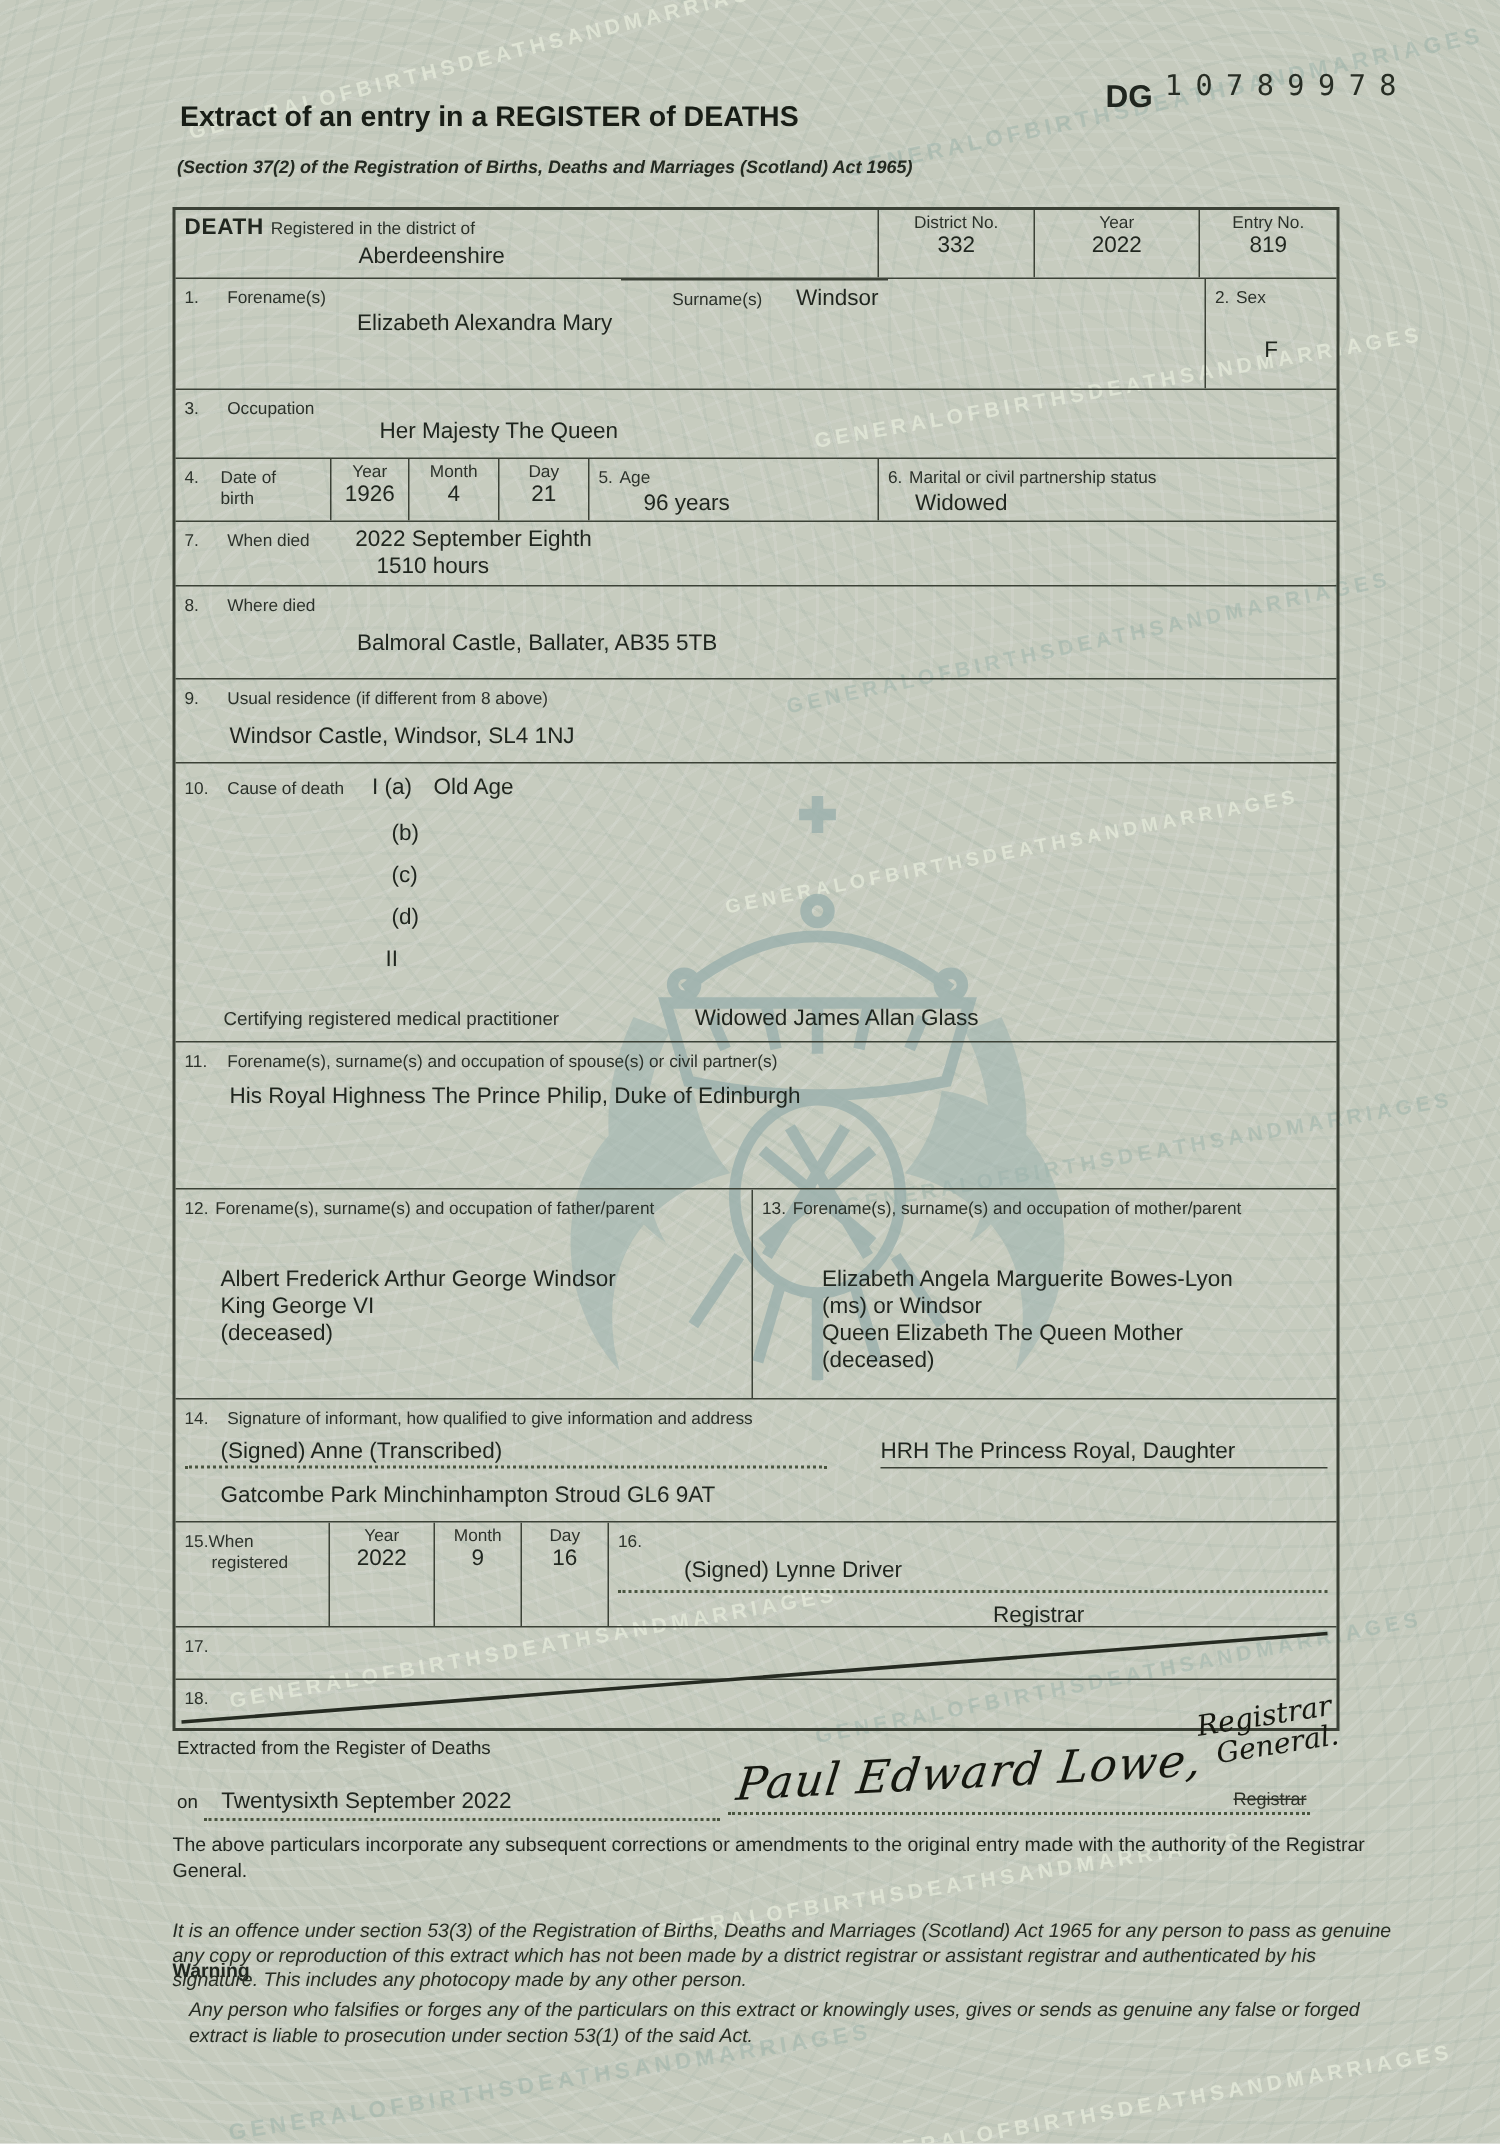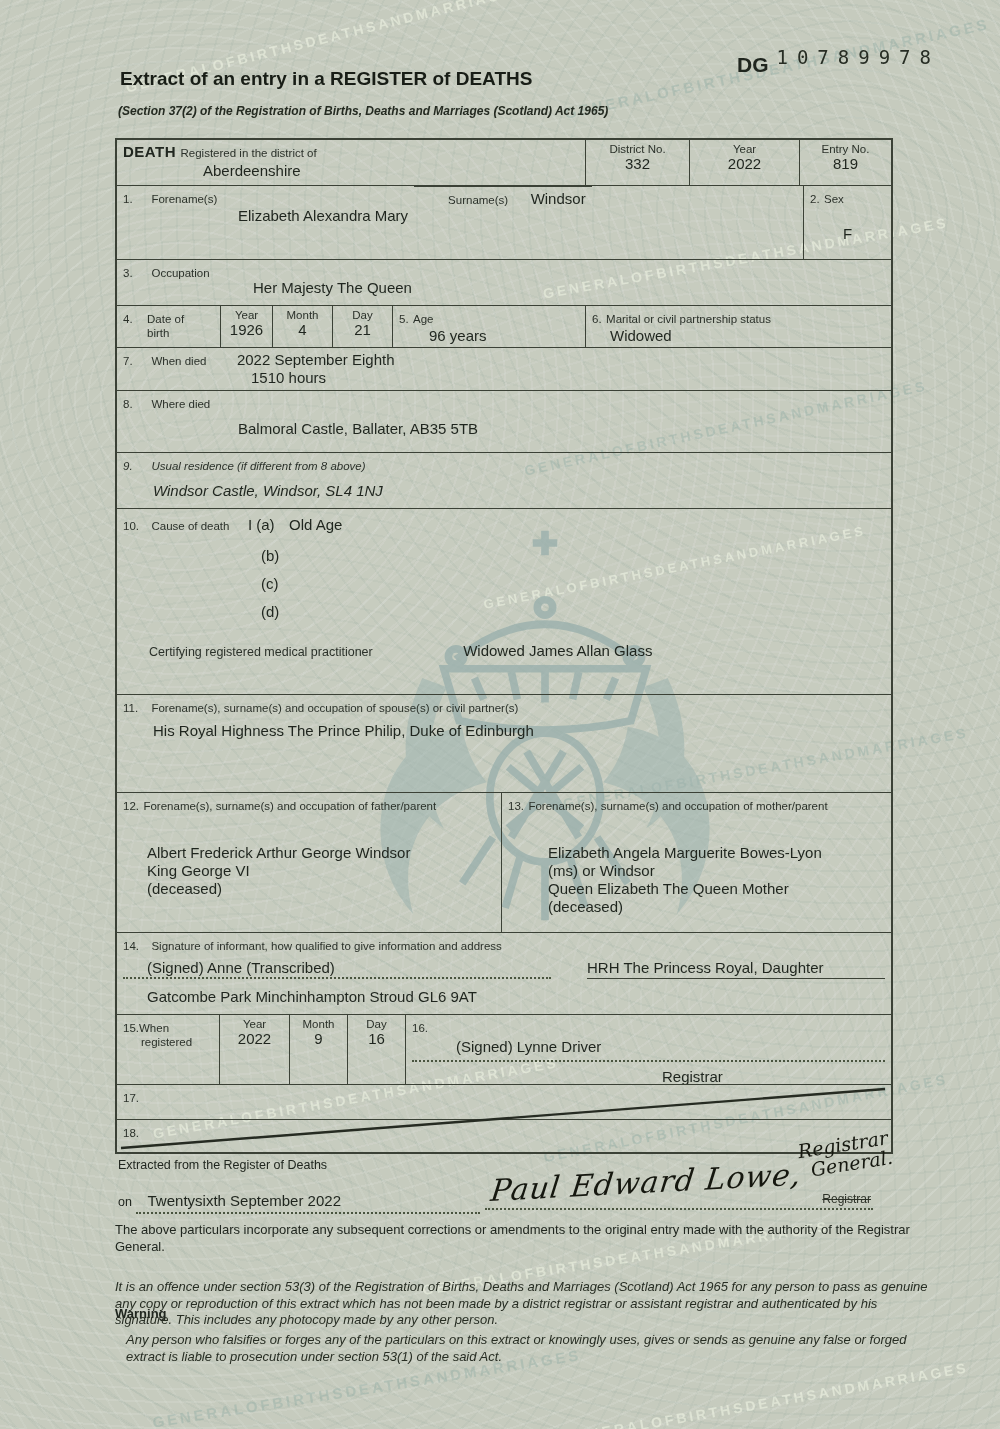--- a/index.html
+++ b/index.html
@@ -47,31 +47,31 @@
   .num{display:inline-block; min-width:24px; font-size:11.5px; color:var(--ink-soft);}
   .val{font-size:15px; color:#1f251e;}
   .ctr{text-align:center;}
 
   .r-death{height:45px;}
   .r-name{height:74px;}
   .r-occ{height:46px;}
   .r-dob{height:42px;}
   .r-whendied{height:43px;}
   .r-wheredied{height:62px;}
-  .r-res{height:56px;font-style:italic;}
+  .r-res{height:56px;}
   .r-cause{height:186px;}
   .r-spouse{height:98px;}
   .r-parents{height:140px;}
   .r-informant{height:82px;}
   .r-reg{height:70px;}
   .r-17{height:35px;}
   .r-18{height:33px;}
 
   .death-word{font-weight:bold; font-size:15px; letter-spacing:.5px;}
-  .district-name{margin-left:80px; margin-top:1px;}
+  .district-name{margin-left:116px; margin-top:1px;}
 
   .name-left{flex:1; display:flex; flex-direction:row;}
   .name-top{height:43px; box-sizing:border-box; padding:3px 6px;}
   .name-bottom{height:31px; box-sizing:border-box; border-top:1.5px solid var(--line); padding:3px 6px;}
   .sex-cell{width:88px;}
 
   .dotline{border-bottom:2px dotted #49543f;}
   .solidline{border-bottom:1.5px solid var(--line);}
 
   .diag{position:absolute; left:0; bottom:0; width:100%; height:68px; pointer-events:none;}
@@ -248,20 +248,21 @@
       <div class="cell" style="height:100%;">
         <div style="margin-top:4px;">
           <span class="num">10.</span>
           <span class="lbl">Cause of death</span>
           <span class="val" style="margin-left:14px;">I (a)</span>
           <span class="val" style="margin-left:10px;">Old Age</span>
         </div>
         <div class="val" style="margin-left:138px; margin-top:13px;">(b)</div>
         <div class="val" style="margin-left:138px; margin-top:11px;">(c)</div>
         <div class="val" style="margin-left:138px; margin-top:11px;">(d)</div>
+        <div class="val" style="margin-left:134px; margin-top:11px;">II</div>
         <div style="margin-top:22px;">
           <span class="lbl" style="margin-left:26px; font-size:12.5px;">Certifying registered medical practitioner</span>
           <span class="val" style="margin-left:86px;">Widowed James Allan Glass</span>
         </div>
       </div>
     </div>
 
     <div class="row r-spouse">
       <div class="cell" style="height:100%;">
         <span class="num">11.</span>

